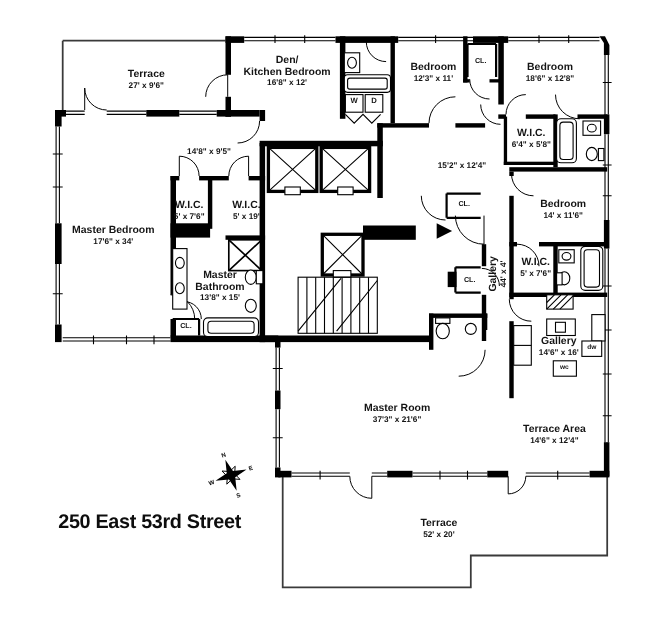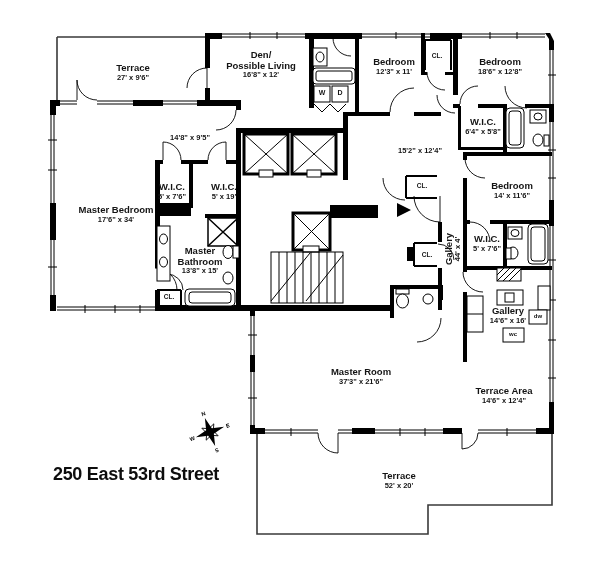--- a/index.html
+++ b/index.html
@@ -239,21 +239,21 @@
 
   <div>
 
     <div class="lbl" style="left:133px;top:63px">
       <div class="nm">Terrace</div>
       <div class="dm">27' x 9'6"</div>
     </div>
 
     <div class="lbl" style="left:261px;top:50px">
       <div class="nm">Den/</div>
-      <div class="nm">Possible Living</div>
+      <div class="nm">Kitchen Bedroom</div>
       <div class="dm">16'8" x 12'</div>
     </div>
 
     <div class="lbl" style="left:394px;top:57px">
       <div class="nm">Bedroom</div>
       <div class="dm">12'3" x 11'</div>
     </div>
 
     <div class="lbl cl" style="left:437px;top:52px">
       <div>CL.</div>
@@ -282,21 +282,21 @@
 
     <div class="lbl dm" style="left:420px;top:147px">
       <div>15'2" x 12'4"</div>
     </div>
 
     <div class="lbl" style="left:512px;top:181px">
       <div class="nm">Bedroom</div>
       <div class="dm">14' x 11'6"</div>
     </div>
 
-    <div class="lbl" style="left:116px;top:205px">
+    <div class="lbl" style="left:103px;top:205px">
       <div class="nm">Master Bedroom</div>
       <div class="dm">17'6" x 34'</div>
     </div>
 
     <div class="lbl" style="left:172px;top:182px">
       <div class="nm">W.I.C.</div>
       <div class="dm">5' x 7'6"</div>
     </div>
 
     <div class="lbl" style="left:224px;top:182px">

